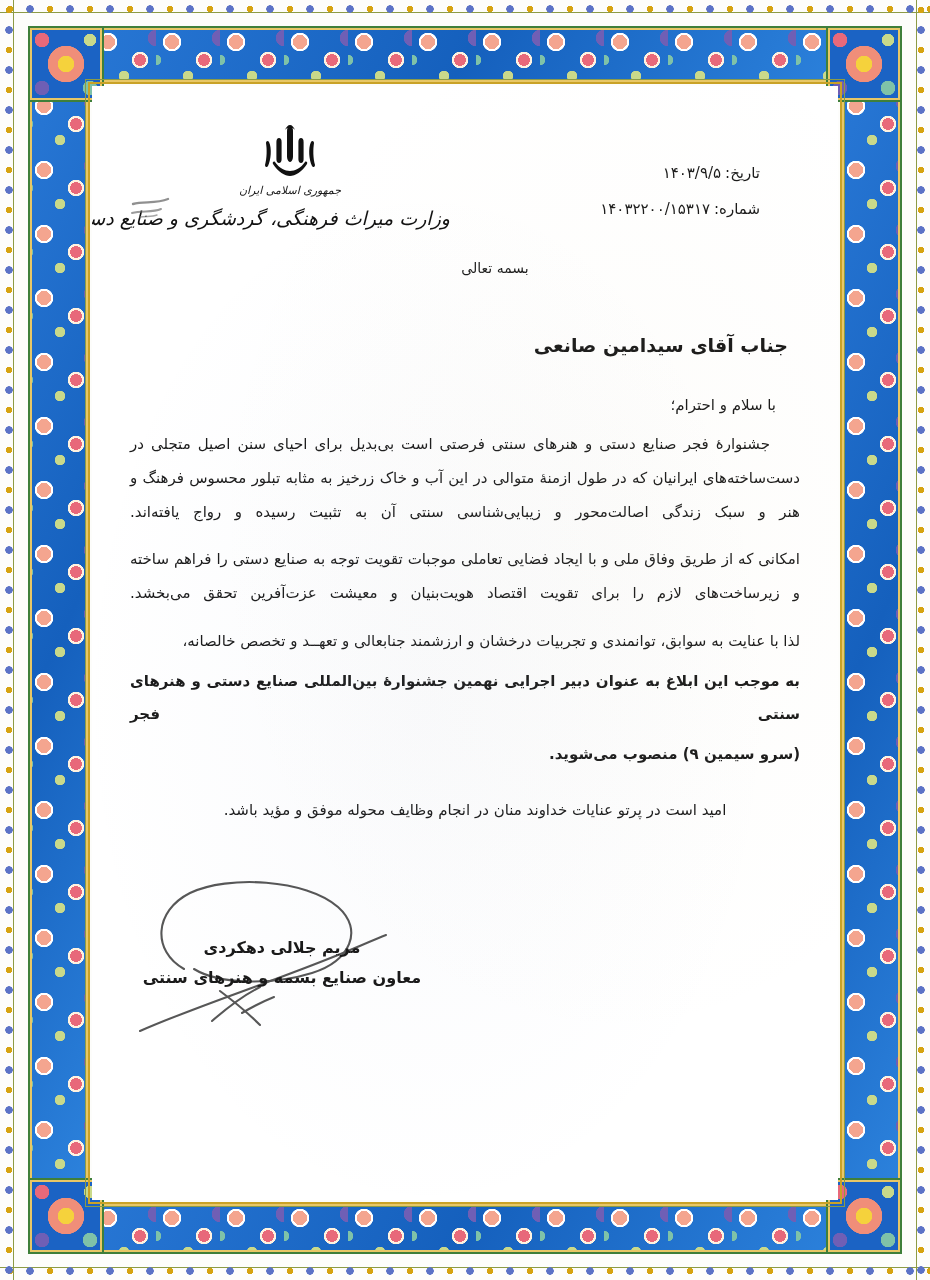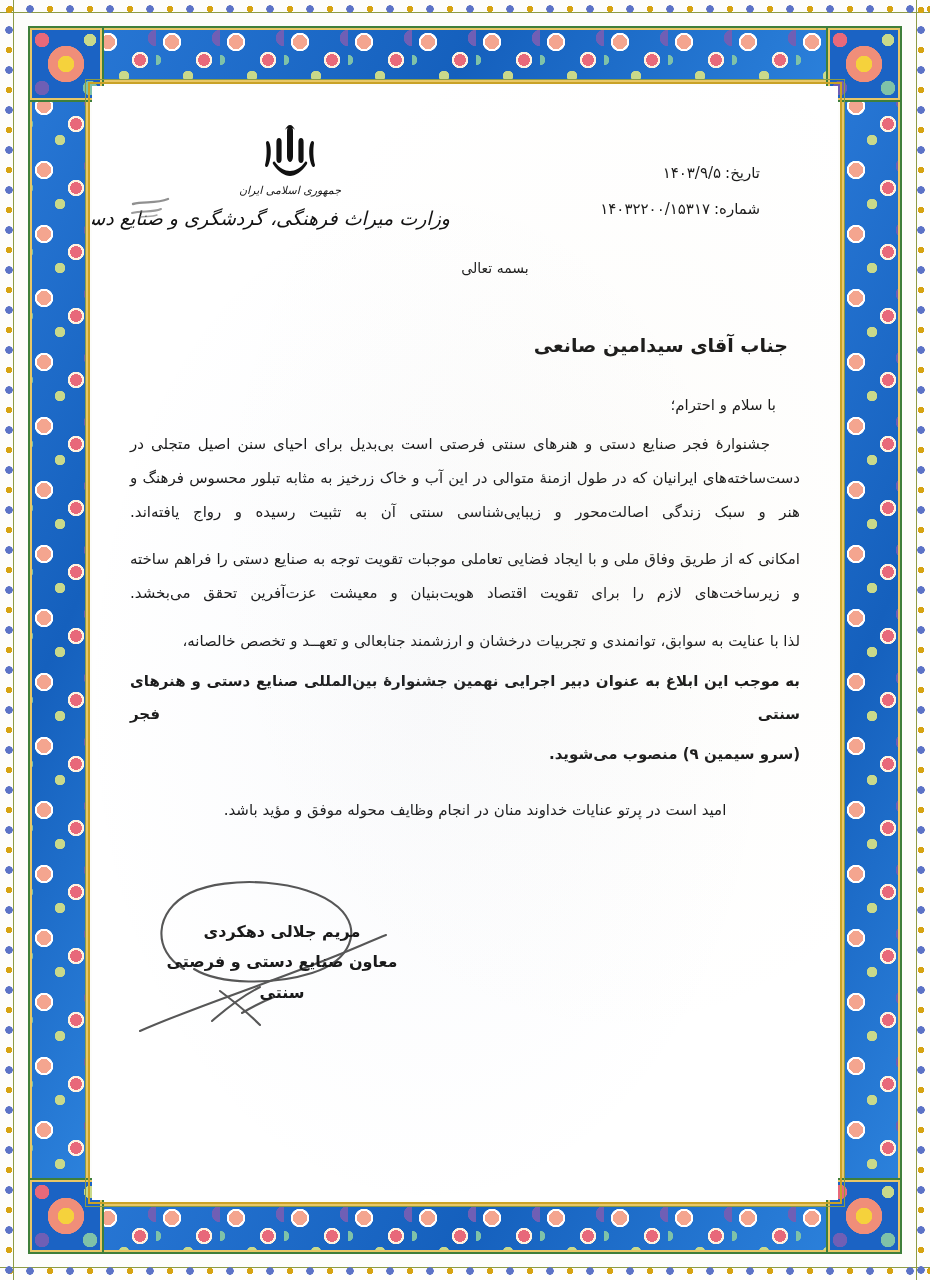--- a/index.html
+++ b/index.html
@@ -222,21 +222,21 @@
 
   
   .sig-area{
     position:relative;
     margin-top:46px;
     height:170px;
   }
   .sig-text{
     position:absolute;
     right:auto;left:18px;
-    top:44px;
+    top:60px;
     text-align:center;
     font-weight:bold;
     font-size:16px;
     line-height:1.9;
     width:280px;
     z-index:2;
   }
   .sig-scribble{
     position:absolute;
     left:0;top:0;
@@ -338,21 +338,21 @@
             <path d="M60 96 C28 78, 30 38, 66 20 C104 2, 182 6, 214 34 C240 57, 226 88, 188 100
                      C150 112, 96 112, 70 96"></path>
             <path d="M16 158 C70 134, 140 112, 214 82 C238 72, 252 66, 262 62"></path>
             <path d="M88 148 C104 134, 120 122, 136 114"></path>
             <path d="M96 118 C112 130, 126 142, 136 152"></path>
             <path d="M118 140 C128 134, 140 128, 150 124"></path>
           </g>
         </svg>
         <div class="sig-text">
           <div>مریم جلالی دهکردی</div>
-          <div>معاون صنایع دستی و فرصتی سنتی</div>
+          <div>معاون صنایع بسمه و هنرهای سنتی</div>
         </div>
       </div>
 
     </div>
     <div class="scan-tint"></div>
   </div>
 
 </div>
 
 </body></html>

